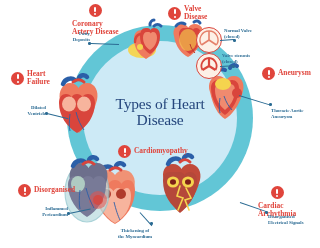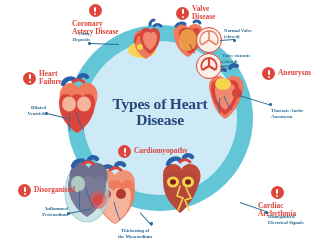--- a/index.html
+++ b/index.html
@@ -21,21 +21,21 @@
     position:absolute;left:83px;top:41px;width:154px;height:154px;
     border-radius:50%;
     background:#cdeaf6;
   }
 
   
   .title{
     position:absolute;left:96px;top:96px;width:128px;
     text-align:center;
     color:#26477d;
-    font-weight:bold;
+    font-weight:normal;
     font-size:15.5px;
     line-height:16px;
     letter-spacing:-0.2px;
   }
 
   
   .callout{position:absolute;display:flex;align-items:center;gap:3px;}
   .callout .excl{
     flex:0 0 auto;width:13px;height:13px;border-radius:50%;
     background:#e0453c;position:relative;
@@ -201,21 +201,21 @@
   <div class="callout" style="left:72px;top:4px;flex-direction:column;">
     <span class="excl"></span>
     <span class="ctext">Coronary
 Artery Disease</span>
   </div>
   <div class="sub l" style="left:58px;top:31px;width:32px;">Fatty
 Deposits</div>
   <div class="leader" style="left:91px;top:43px;width:28px;transform:rotate(2deg);"></div>
   <div class="dot" style="left:88px;top:42px;"></div>
 
-  <div class="callout" style="left:176px;top:5px;">
+  <div class="callout" style="left:168px;top:5px;">
     <span class="excl"></span>
     <span class="ctext">Valve
 Disease</span>
   </div>
   <div class="sub r" style="left:224px;top:28px;width:42px;">Normal Valve
 (closed)</div>
   <div class="leader" style="left:220px;top:40px;width:14px;transform:rotate(-4deg);"></div>
   <div class="dot" style="left:233px;top:39px;"></div>
 
   <div class="sub r" style="left:222px;top:53px;width:44px;">Valve stenosis
@@ -253,21 +253,21 @@
 
   <div class="callout" style="left:18px;top:184px;">
     <span class="excl"></span>
     <span class="ctext">Disorganised</span>
   </div>
   <div class="sub l" style="left:24px;top:206px;width:44px;">Inflammed
 Pericardium</div>
   <div class="leader" style="left:69px;top:213px;width:22px;transform:rotate(-12deg);"></div>
   <div class="dot" style="left:67px;top:212px;"></div>
 
-  <div class="callout" style="left:11px;top:70px;margin-left:12px;">
+  <div class="callout" style="left:11px;top:70px;">
     <span class="excl"></span>
     <span class="ctext">Heart
 Failure</span>
   </div>
   <div class="sub l" style="left:10px;top:105px;width:36px;">Dilated
 Ventricle</div>
   <div class="leader" style="left:47px;top:113px;width:22px;transform:rotate(14deg);"></div>
   <div class="dot" style="left:45px;top:112px;"></div>
 
 </div>

